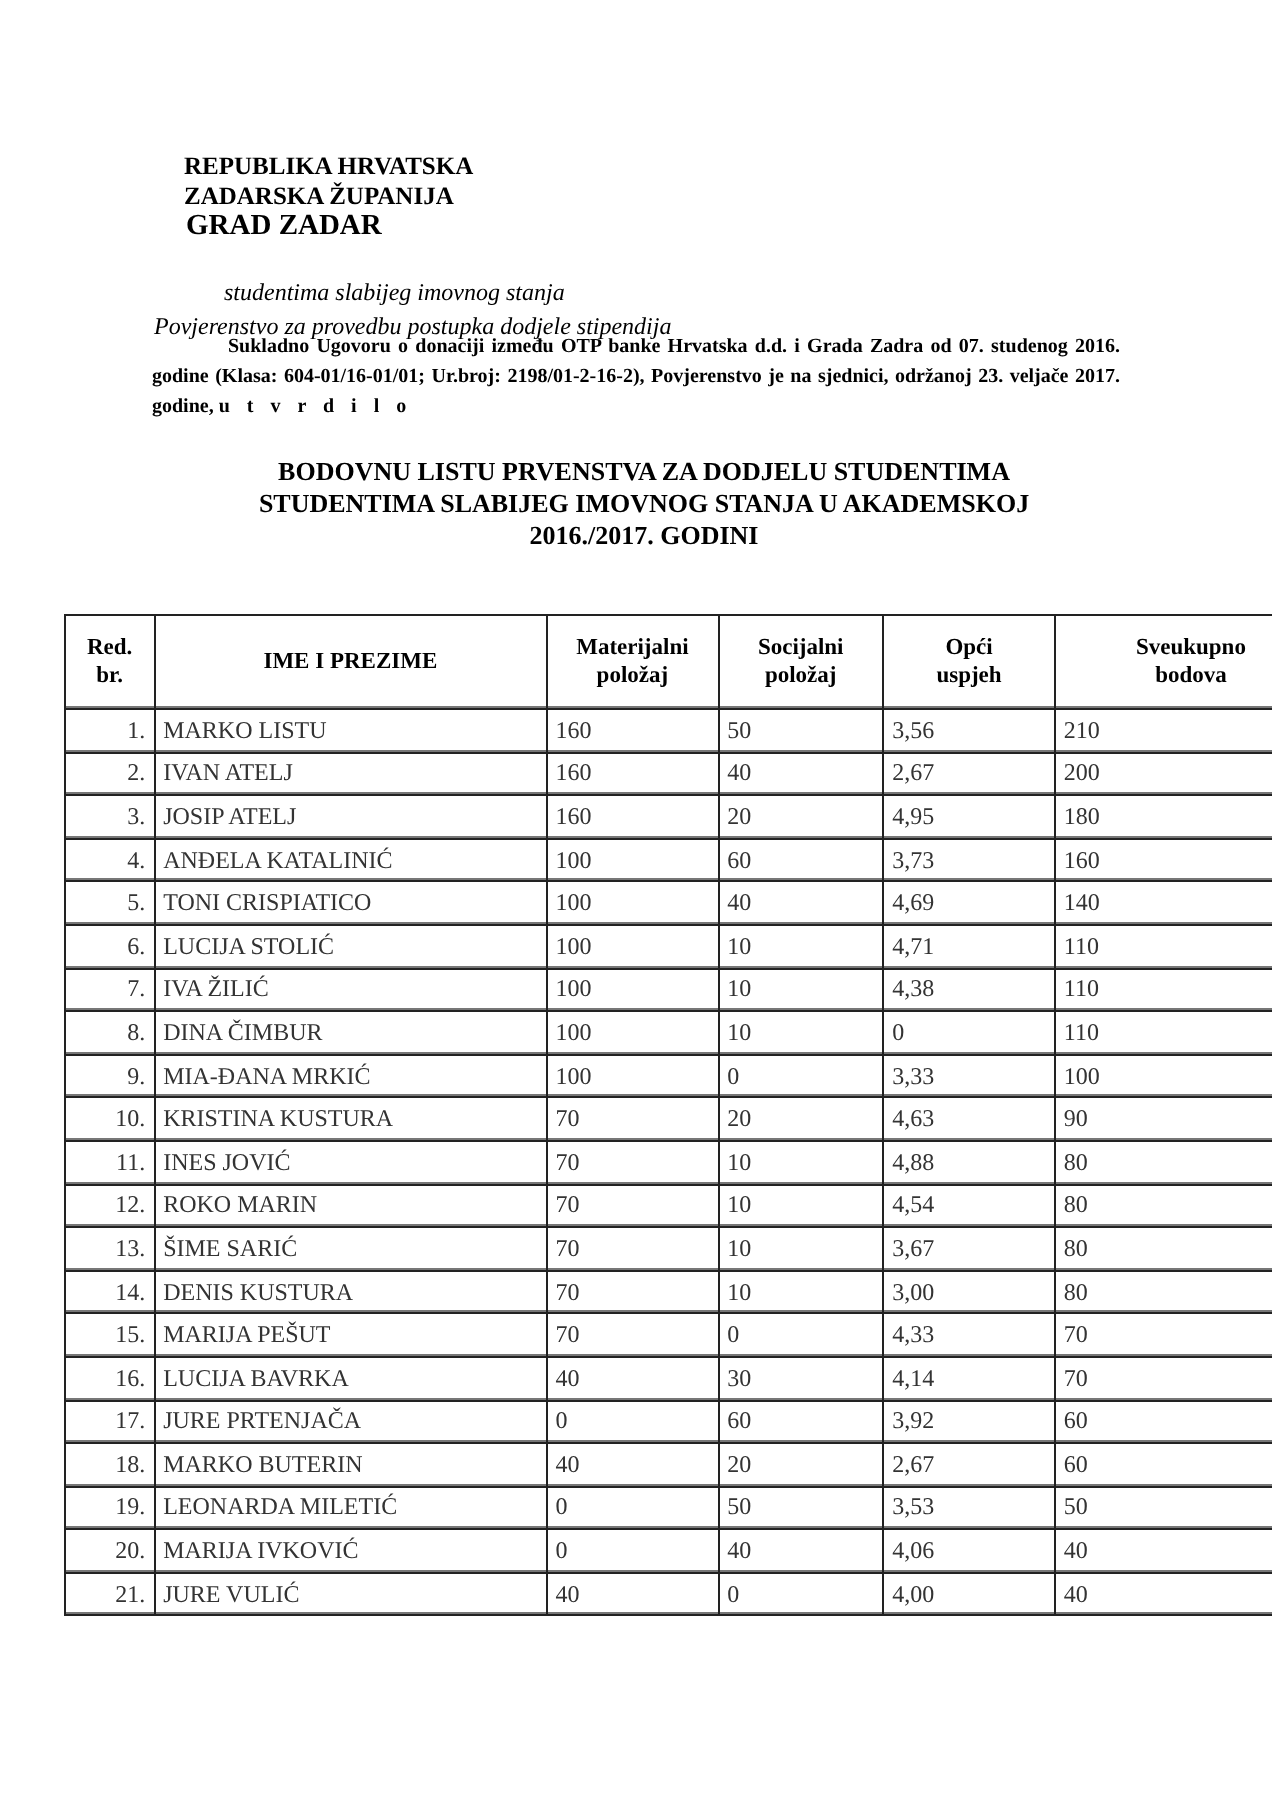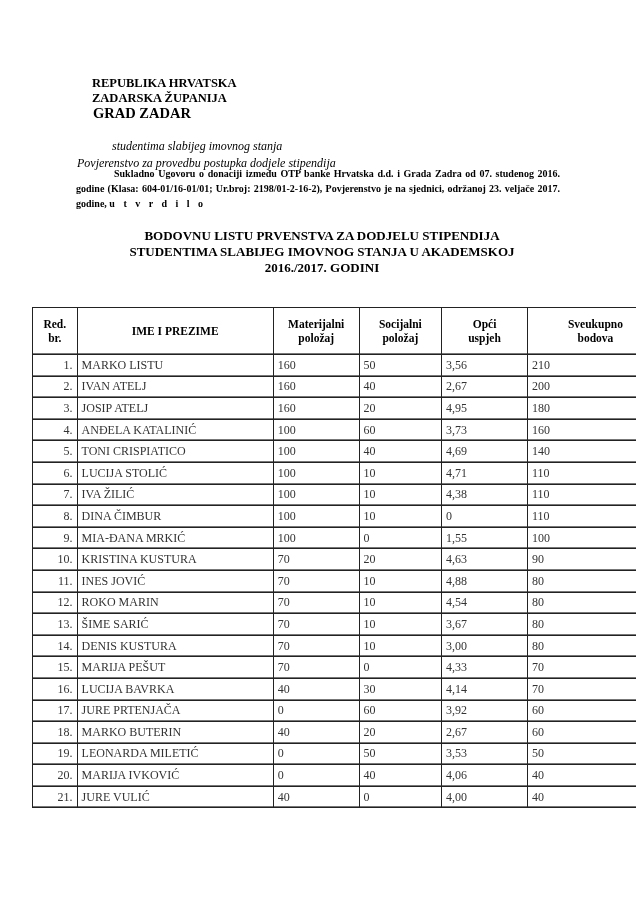--- a/index.html
+++ b/index.html
@@ -48,21 +48,21 @@
 <div class="hdr hdr3">GRAD ZADAR</div>
 <div class="it it1">Povjerenstvo za provedbu postupka dodjele stipendija</div>
 <div class="it it2">studentima slabijeg imovnog stanja</div>
 
 <div class="intro">
   <span>Sukladno Ugovoru o donaciji između OTP banke Hrvatska d.d. i Grada Zadra od 07. studenog 2016. godine (Klasa: 604-01/16-01/01; Ur.broj: 2198/01-2-16-2), Povjerenstvo je na sjednici, održanoj 23. veljače 2017. godine,</span>
   <span class="spaced">u t v r d i l o</span>
 </div>
 
 <div class="title">
-  <div>BODOVNU LISTU PRVENSTVA ZA DODJELU STIPENDIJA</div>
+  <div>BODOVNU LISTU PRVENSTVA ZA DODJELU STUDENTIMA</div>
   <div>STUDENTIMA SLABIJEG IMOVNOG STANJA U AKADEMSKOJ</div>
   <div>2016./2017. GODINI</div>
 </div>
 
 <table class="list">
   <colgroup>
     <col class="c1">
       <col class="c2">
       <col class="c3">
       <col class="c4">
@@ -157,21 +157,21 @@
         <td class="txt">100</td>
         <td class="txt">10</td>
         <td class="txt">0</td>
         <td class="txt">110</td>
       </tr>
       <tr>
         <td class="num">9.</td>
         <td class="txt">MIA-ĐANA MRKIĆ</td>
         <td class="txt">100</td>
         <td class="txt">0</td>
-        <td class="txt">1,55</td>
+        <td class="txt">3,33</td>
         <td class="txt">100</td>
       </tr>
       <tr>
         <td class="num">10.</td>
         <td class="txt">KRISTINA KUSTURA</td>
         <td class="txt">70</td>
         <td class="txt">20</td>
         <td class="txt">4,63</td>
         <td class="txt">90</td>
       </tr>

